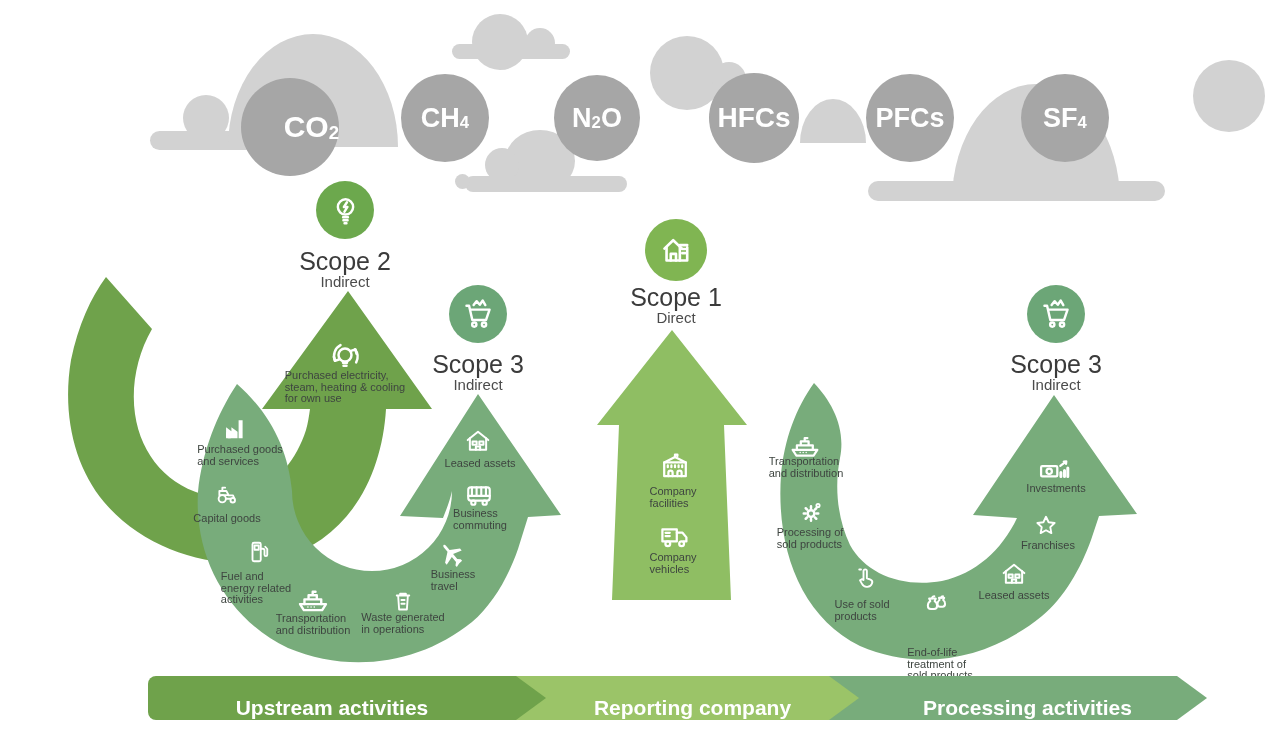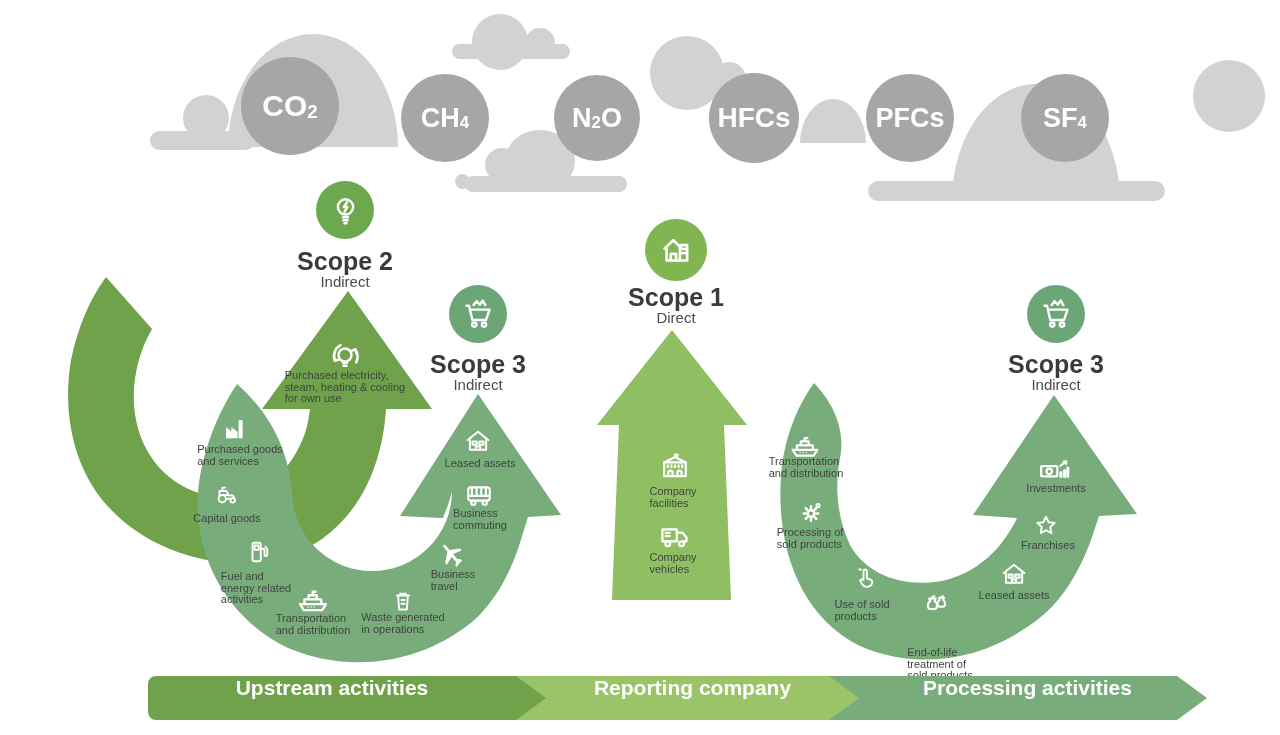--- a/index.html
+++ b/index.html
@@ -22,34 +22,34 @@
   }
   .gas-circle .sub{font-size:.62em;position:relative;top:.30em;}
   #arrows{position:absolute;left:0;top:0;}
   .p-dark{fill:var(--green-dark);} .p-light{fill:var(--green-light);} .p-sage{fill:var(--sage);}
   .scope-badge{
     position:absolute;border-radius:50%;display:flex;align-items:center;justify-content:center;
     transform:translate(-50%,-50%);
   }
   .scope-title{
     position:absolute;transform:translateX(-50%);width:220px;text-align:center;
-    font-size:25px;font-weight:bold;color:var(--heading);
+    font-size:25px;font-weight:normal;color:var(--heading);
   }
   .scope-subtitle{
     position:absolute;transform:translateX(-50%);width:220px;text-align:center;
     font-size:15px;color:var(--subtitle);
   }
   .item-icon{position:absolute;transform:translate(-50%,-50%);display:flex;}
   .item-label{
     position:absolute;transform:translate(-50%,-50%);white-space:pre-line;text-align:left;
     font-size:11px;line-height:1.06;color:var(--label);width:max-content;
   }
   .banner-seg{
     position:absolute;top:676px;height:44px;color:var(--white);font-size:21px;font-weight:bold;
-    display:flex;align-items:flex-start;justify-content:center;
+    display:flex;align-items:flex-end;justify-content:center;
   }
   .banner-seg span{position:relative;}
   #seg-upstream{left:148px;width:398px;background:var(--green-dark);z-index:3;
     clip-path:path("M8 0 H368 L398 22 L368 44 H8 A8 8 0 0 1 0 36 V8 A8 8 0 0 1 8 0 Z");
     padding-right:30px;box-sizing:border-box;}
   #seg-reporting{left:514px;width:345px;background:var(--green-mid);z-index:2;
     clip-path:polygon(0 0,315px 0,345px 50%,315px 100%,0 100%);
     padding-left:38px;padding-right:26px;box-sizing:border-box;}
   #seg-downstream{left:828px;width:379px;background:var(--sage);z-index:1;
     clip-path:polygon(0 0,349px 0,379px 50%,349px 100%,0 100%);
@@ -73,21 +73,21 @@
     <div class="cloud round" style="left:455px;top:174px;width:15px;height:15px;"></div>
     <div class="cloud round" style="left:650px;top:36px;width:74px;height:74px;"></div>
     <div class="cloud round" style="left:712px;top:62px;width:34px;height:34px;"></div>
     <div class="cloud dome" style="left:800px;top:99px;width:66px;height:44px;"></div>
     <div class="cloud dome" style="left:952px;top:84px;width:168px;height:117px;"></div>
     <div class="cloud pill" style="left:868px;top:181px;width:297px;height:20px;"></div>
     <div class="cloud round" style="left:1193px;top:60px;width:72px;height:72px;"></div>
   </div>
 
   <div id="gases">
-      <div class="gas-circle" style="left: 290px; top: 106px; width: 98px; height: 98px; font-size: 30px;">
+      <div class="gas-circle" style="left: 290px; top: 127px; width: 98px; height: 98px; font-size: 30px; justify-content: flex-end;">
         <span>CO</span>
         <span class="sub">2</span>
       </div>
       <div class="gas-circle" style="left: 445px; top: 118px; width: 88px; height: 88px; font-size: 27px;">
         <span>CH</span>
         <span class="sub">4</span>
       </div>
       <div class="gas-circle" style="left: 597px; top: 118px; width: 86px; height: 86px; font-size: 27px;">
         <span>N</span>
         <span class="sub">2</span>

